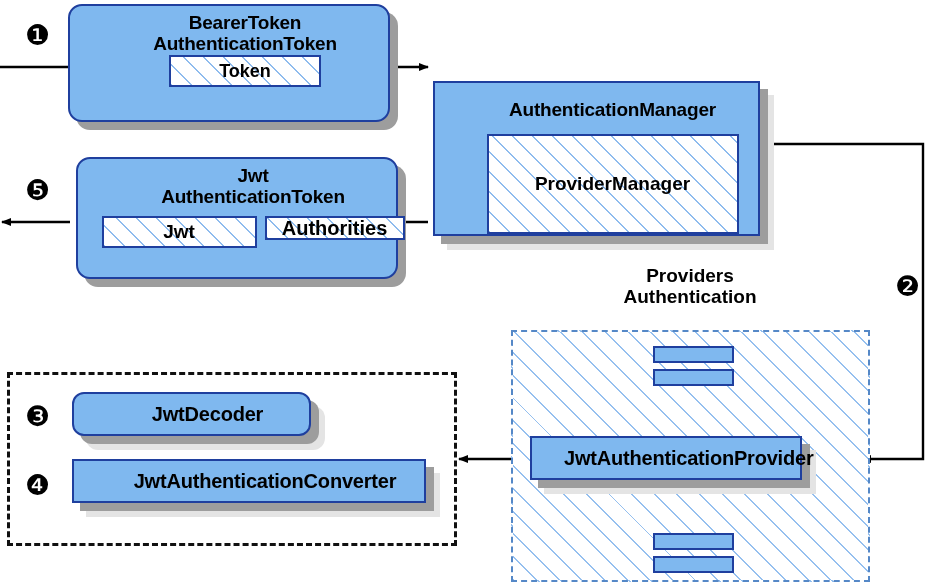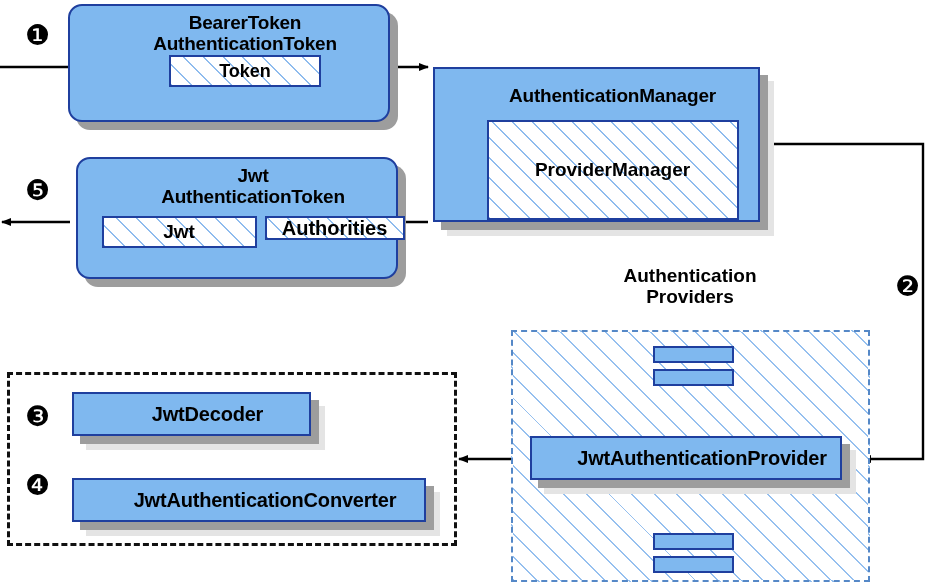--- a/index.html
+++ b/index.html
@@ -168,61 +168,61 @@
 
   <div class="step" style="left:25px;top:22px;font-size:28px;">❶</div>
   <div class="step" style="left:895px;top:273px;font-size:28px;">❷</div>
   <div class="step" style="left:25px;top:403px;font-size:28px;">❸</div>
   <div class="step" style="left:25px;top:472px;font-size:28px;">❹</div>
   <div class="step" style="left:25px;top:177px;font-size:28px;">❺</div>
 
   <div class="group-hatch" style="left:511px;top:330px;width:359px;height:252px;"></div>
 
   <div class="group-label" style="left:560px;top:266px;width:260px;font-size:19px;">
+    <div>Providers</div>
     <div>Authentication</div>
-    <div>Providers</div>
   </div>
 
   <div class="group-dotted" style="left:7px;top:372px;width:450px;height:174px;"></div>
 
   <div class="node blue-box rounded shadow-single" style="left:68px;top:4px;width:322px;height:118px;padding-top:7px;">
     <div class="node-title" style="font-size:19px;">
       <div>BearerToken</div>
       <div>AuthenticationToken</div>
     </div>
     <div class="chip" style="width:152px;height:32px;margin-top:1px;font-size:18px;">Token</div>
   </div>
 
-  <div class="node blue-box shadow-dbl" style="left:433px;top:67px;width:327px;height:155px;padding-top:17px;">
+  <div class="node blue-box shadow-dbl" style="left:433px;top:81px;width:327px;height:155px;padding-top:17px;">
     <div class="node-title" style="font-size:19px;">AuthenticationManager</div>
     <div class="chip" style="width:252px;height:100px;margin-top:13px;font-size:19px;">ProviderManager</div>
   </div>
 
   <div class="node blue-box rounded shadow-single" style="left:76px;top:157px;width:322px;height:122px;padding-top:7px;">
     <div class="node-title" style="font-size:19px;">
       <div>Jwt</div>
       <div>AuthenticationToken</div>
     </div>
     <div style="display:flex;gap:8px;margin-top:9px;">
       <div class="chip" style="width:155px;height:32px;font-size:19px;">Jwt</div>
       <div class="chip" style="width:140px;height:24px;font-size:20px;">Authorities</div>
     </div>
   </div>
 
   <div class="mini-bar" style="left:653px;top:346px;width:81px;height:17px;"></div>
   <div class="mini-bar" style="left:653px;top:369px;width:81px;height:17px;"></div>
 
-  <div class="node blue-box shadow-dbl" style="left:530px;top:436px;width:312px;height:44px;justify-content:center;">
+  <div class="node blue-box shadow-dbl" style="left:530px;top:436px;width:272px;height:44px;justify-content:center;">
     <div class="node-title" style="font-size:20px;line-height:40px;">JwtAuthenticationProvider</div>
   </div>
 
   <div class="mini-bar" style="left:653px;top:533px;width:81px;height:17px;"></div>
   <div class="mini-bar" style="left:653px;top:556px;width:81px;height:17px;"></div>
 
-  <div class="node blue-box shadow-dbl" style="left:72px;top:392px;width:239px;height:44px;justify-content:center;">
+  <div class="node blue-box shadow-dbl" style="left:72px;top:392px;width:239px;height:44px;justify-content:center;border-radius:12px;">
     <div class="node-title" style="font-size:20px;line-height:40px;">JwtDecoder</div>
   </div>
 
-  <div class="node blue-box shadow-dbl" style="left:72px;top:478px;width:354px;height:44px;justify-content:center;">
+  <div class="node blue-box shadow-dbl" style="left:72px;top:459px;width:354px;height:44px;justify-content:center;">
     <div class="node-title" style="font-size:20px;line-height:40px;">JwtAuthenticationConverter</div>
   </div>
 
 </div>
 
 </body></html>

